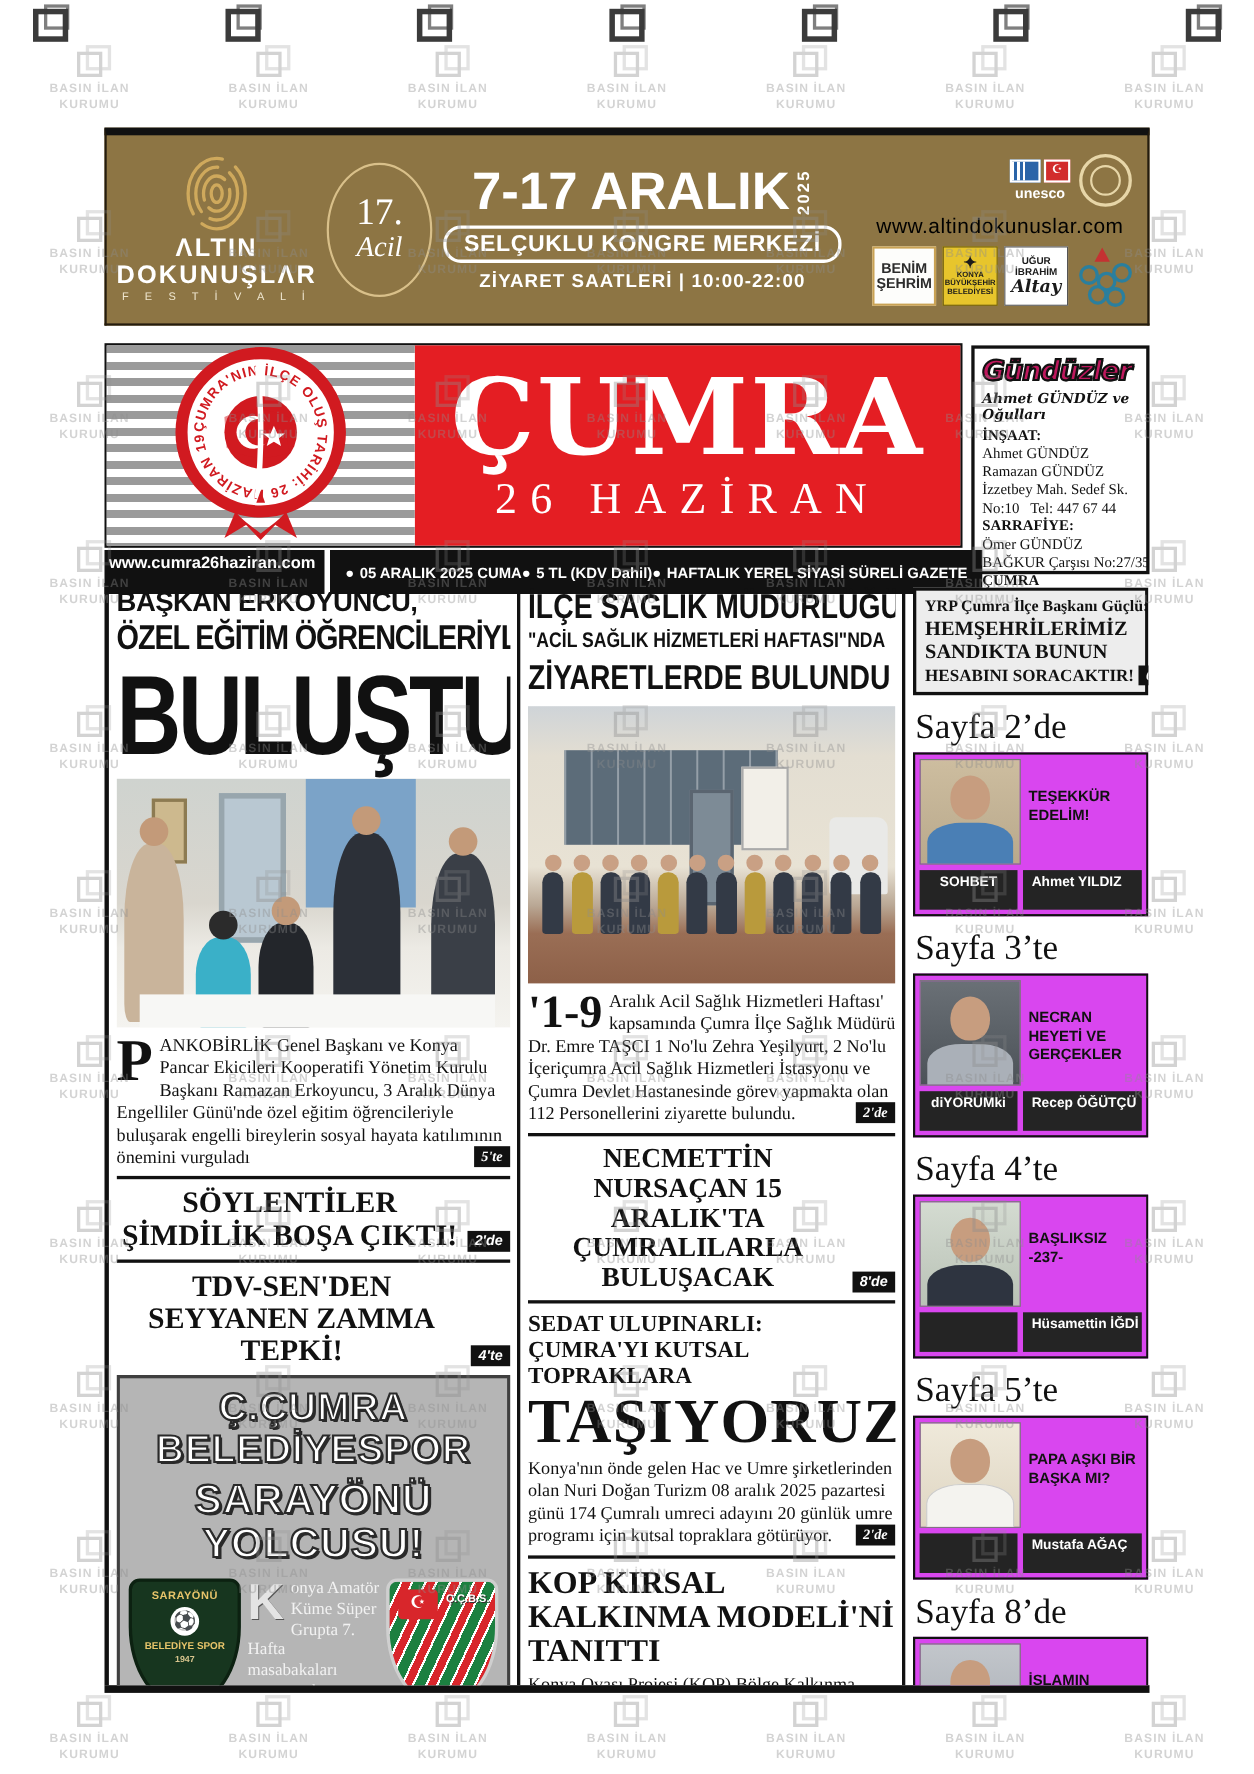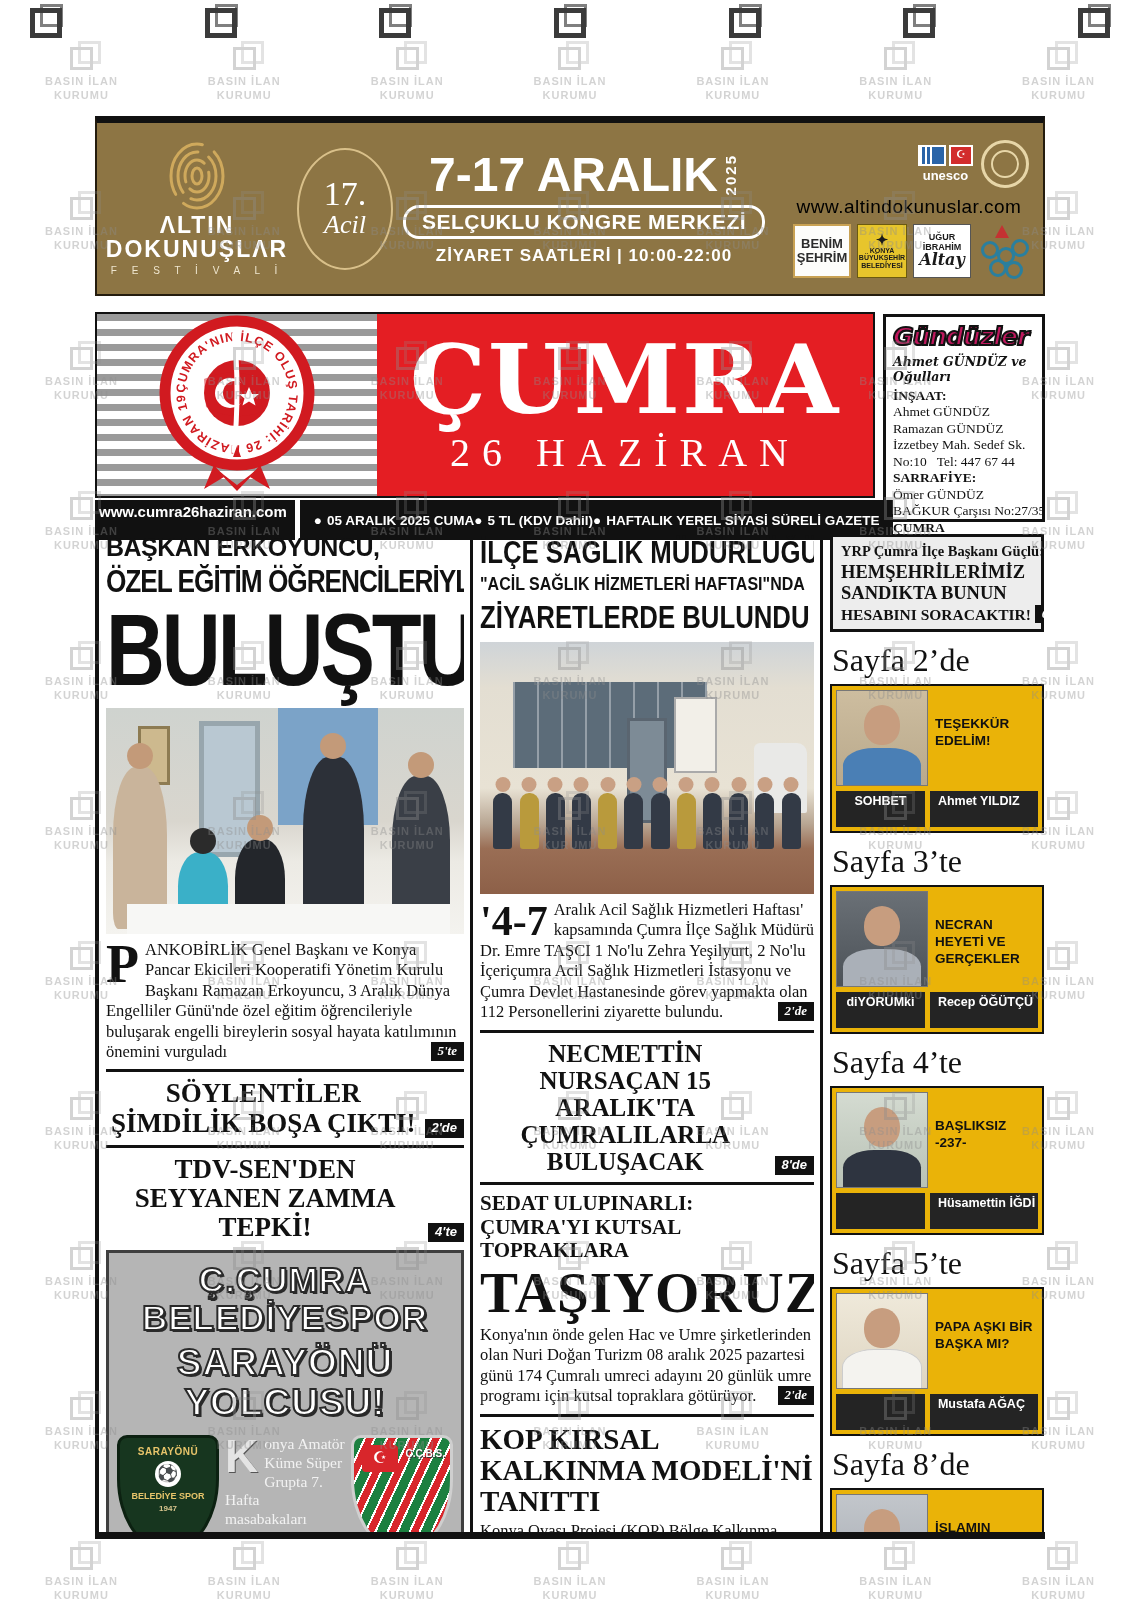--- a/index.html
+++ b/index.html
@@ -163,21 +163,21 @@
 
   .dropnum{float:left;font-family:"Liberation Serif",serif;font-weight:bold;font-size:42px;line-height:.85;margin:4px 6px 0 0;}
   .serif-h{font-family:"Liberation Serif",serif;font-weight:bold;margin:0;line-height:1.08;}
   .taking{font-family:"Liberation Serif",serif;font-weight:bold;font-size:57px;letter-spacing:1px;line-height:1;margin:2px 0 4px 0;}
 
   
   .yrp{border:3px solid #111;background:#ededed;box-sizing:border-box;padding:6px 8px;}
   .yrp-kicker{font-family:"Liberation Serif",serif;font-weight:bold;font-size:14.5px;white-space:nowrap;margin-bottom:2px;}
   .yrp-line{font-family:"Liberation Serif",serif;font-weight:bold;font-size:18.5px;line-height:1.15;white-space:nowrap;}
   .rail-head{font-family:"Liberation Serif",serif;font-size:32px;margin:10px 0 5px 2px;}
-  .rail-box{border:2px solid #111;box-sizing:border-box;padding:4px;background:#eab308;}
+  .rail-box{border:2px solid #111;box-sizing:border-box;padding:4px;background:#d946ef;}
   .rail-top{display:flex;gap:7px;}
   .portrait{width:92px;height:96px;flex:0 0 auto;border:1px solid #777;box-sizing:border-box;position:relative;overflow:hidden;}
   .po-head{position:absolute;left:50%;top:14%;transform:translateX(-50%);width:36px;height:40px;border-radius:50% 50% 46% 46%;background:#c79d7f;}
   .po-body{position:absolute;left:50%;bottom:-6%;transform:translateX(-50%);width:78px;height:46%;border-radius:40% 40% 0 0;}
   .pA{background:linear-gradient(180deg,#cdbd9f,#b9a98c);}  .pA .po-body{background:#4a7fb5;}
   .pB{background:linear-gradient(180deg,#6a7076,#4c5258);}  .pB .po-body{background:#aab0b8;}
   .pC{background:linear-gradient(180deg,#d4dbd1,#b9c2b6);}  .pC .po-body{background:#2e3440;}
   .pD{background:linear-gradient(180deg,#efe9da,#ded5c2);}  .pD .po-body{background:#f4f3ef;border:1px solid #ccc;}
   .pE{background:linear-gradient(180deg,#c2c6cb,#a7acb3);}  .pE .po-body{background:#343a46;}
   .rail-title{flex:1;font-weight:bold;font-size:13.5px;line-height:1.25;padding-top:26px;}
@@ -399,21 +399,21 @@
           <span class="fig"></span>
           <span class="fig y"></span>
         <span class="fig"></span>
           <span class="fig"></span>
           <span class="fig"></span>
           <span class="fig"></span>
       </span>
     </div>
 
     <p class="body-text" style="margin-top:6px;">
-      <span class="dropnum">'4-7</span><span>Aralık Acil Sağlık Hizmetleri Haftası' kapsamında Çumra İlçe Sağlık Müdürü Dr. Emre TAŞCI 1 No'lu Zehra Yeşilyurt, 2 No'lu İçeriçumra Acil Sağlık Hizmetleri İstasyonu ve Çumra Devlet Hastanesinde görev yapmakta olan 112 Personellerini ziyarette bulundu.</span>
+      <span class="dropnum">'1-9</span><span>Aralık Acil Sağlık Hizmetleri Haftası' kapsamında Çumra İlçe Sağlık Müdürü Dr. Emre TAŞCI 1 No'lu Zehra Yeşilyurt, 2 No'lu İçeriçumra Acil Sağlık Hizmetleri İstasyonu ve Çumra Devlet Hastanesinde görev yapmakta olan 112 Personellerini ziyarette bulundu.</span>
       <span class="badge" style="float:right">2'de</span>
     </p>
 
     <div class="rule"></div>
     <div class="brief">
       <h3 style="font-size:25px;">NECMETTİN NURSAÇAN 15 ARALIK'TA ÇUMRALILARLA BULUŞACAK</h3>
       <span class="badge">8'de</span>
     </div>
     <div class="rule"></div>
 

